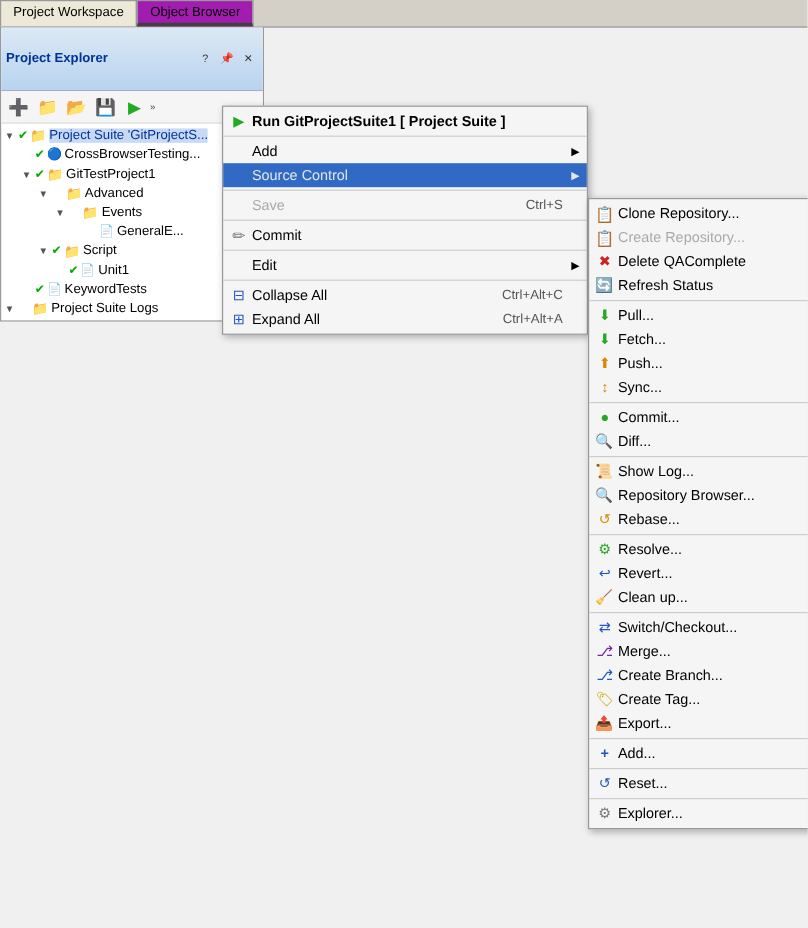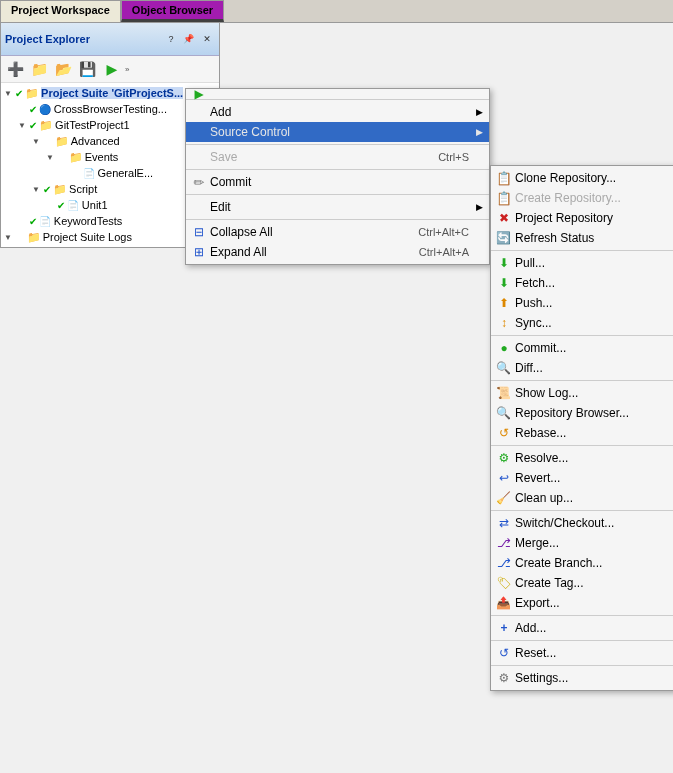--- a/index.html
+++ b/index.html
@@ -19,40 +19,39 @@
       background: #d4d0c8;
       border-bottom: 1px solid #999;
     }
     .tab {
       padding: 3px 10px;
       border: 1px solid #999;
       border-bottom: none;
       cursor: pointer;
       font-size: 11px;
       background: #ece9d8;
-      font-weight: bold;
     }
     .tab.active {
       background: #a21caf;
       border-bottom: 3px solid #404040;
       z-index: 1;
     }
 
     
     .panel {
       width: 220px;
       background: #ffffff;
       border: 1px solid #999;
       position: absolute;
       top: 22px;
       left: 0;
     }
     .panel-header {
       background: linear-gradient(to bottom, #dce9f5, #b8d3ef);
-      padding: 8px 4px;
+      padding: 18px 4px;
       display: flex;
       align-items: center;
       justify-content: space-between;
       border-bottom: 1px solid #aac;
     }
     .panel-title {
       font-weight: bold;
       font-size: 11px;
       color: #003399;
     }
@@ -214,21 +213,21 @@
     <button class="toolbar-btn" title="Save">💾</button>
     <button class="toolbar-btn" title="Run" style="color:#22aa22;">▶</button>
     <span class="toolbar-chevron">»</span>
   </div>
   <div class="tree">
     <div class="tree-item">
       <span class="tree-indent" style="width:0px"></span>
       <span class="tree-expand">▼</span>
       <span class="check-green">✔</span>
       <span class="icon-folder" style="color:#4488cc;">📁</span>
-      <span class="tree-label" style="font-weight:bold;color:#003399;background:#c7d9f5;">Project Suite 'GitProjectS...</span>
+      <span class="tree-label" style="font-weight:normal;color:#003399;background:#c7d9f5;">Project Suite 'GitProjectS...</span>
     </div>
     <div class="tree-item">
       <span class="tree-indent" style="width:14px"></span>
       <span class="tree-expand">&nbsp;</span>
       <span class="check-green">✔</span>
       <span class="icon-file" style="color:#2288cc;">🔵</span>
       <span class="tree-label">CrossBrowserTesting...</span>
     </div>
     <div class="tree-item">
       <span class="tree-indent" style="width:14px"></span>
@@ -285,20 +284,21 @@
       <span style="width:12px;display:inline-block"></span>
       <span class="icon-folder" style="color:#4488cc;">📁</span>
       <span class="tree-label">Project Suite Logs</span>
     </div>
   </div>
 </div>
 
 <div class="context-menu" style="left:185px; top:88px; width:305px;">
   <div class="menu-item">
     <span class="icon icon-green">▶</span>
+    <span class="menu-item-text" style="font-weight:bold;">Run GitProjectSuite1  [ Project Suite ]</span>
   </div>
   <div class="menu-separator"></div>
   <div class="menu-item">
     <span class="menu-item-text">Add</span>
     <span class="arrow">▶</span>
   </div>
   <div class="menu-item highlighted">
     <span class="menu-item-text">Source Control</span>
     <span class="arrow">▶</span>
   </div>
@@ -334,21 +334,21 @@
   <div class="menu-item">
     <span class="icon" style="color:#2255bb;font-size:13px;">📋</span>
     <span class="menu-item-text">Clone Repository...</span>
   </div>
   <div class="menu-item disabled">
     <span class="icon" style="color:#aaa;font-size:13px;">📋</span>
     <span class="menu-item-text">Create Repository...</span>
   </div>
   <div class="menu-item">
     <span class="icon icon-red">✖</span>
-    <span class="menu-item-text">Project Repository</span>
+    <span class="menu-item-text">Delete QAComplete</span>
   </div>
   <div class="menu-item">
     <span class="icon icon-teal">🔄</span>
     <span class="menu-item-text">Refresh Status</span>
   </div>
   <div class="menu-separator"></div>
   <div class="menu-item">
     <span class="icon icon-green">⬇</span>
     <span class="menu-item-text">Pull...</span>
   </div>
@@ -426,15 +426,15 @@
     <span class="menu-item-text">Add...</span>
   </div>
   <div class="menu-separator"></div>
   <div class="menu-item">
     <span class="icon icon-blue">↺</span>
     <span class="menu-item-text">Reset...</span>
   </div>
   <div class="menu-separator"></div>
   <div class="menu-item">
     <span class="icon icon-gray">⚙</span>
-    <span class="menu-item-text">Settings...</span>
+    <span class="menu-item-text">Explorer...</span>
   </div>
 </div>
 
 </body></html>

